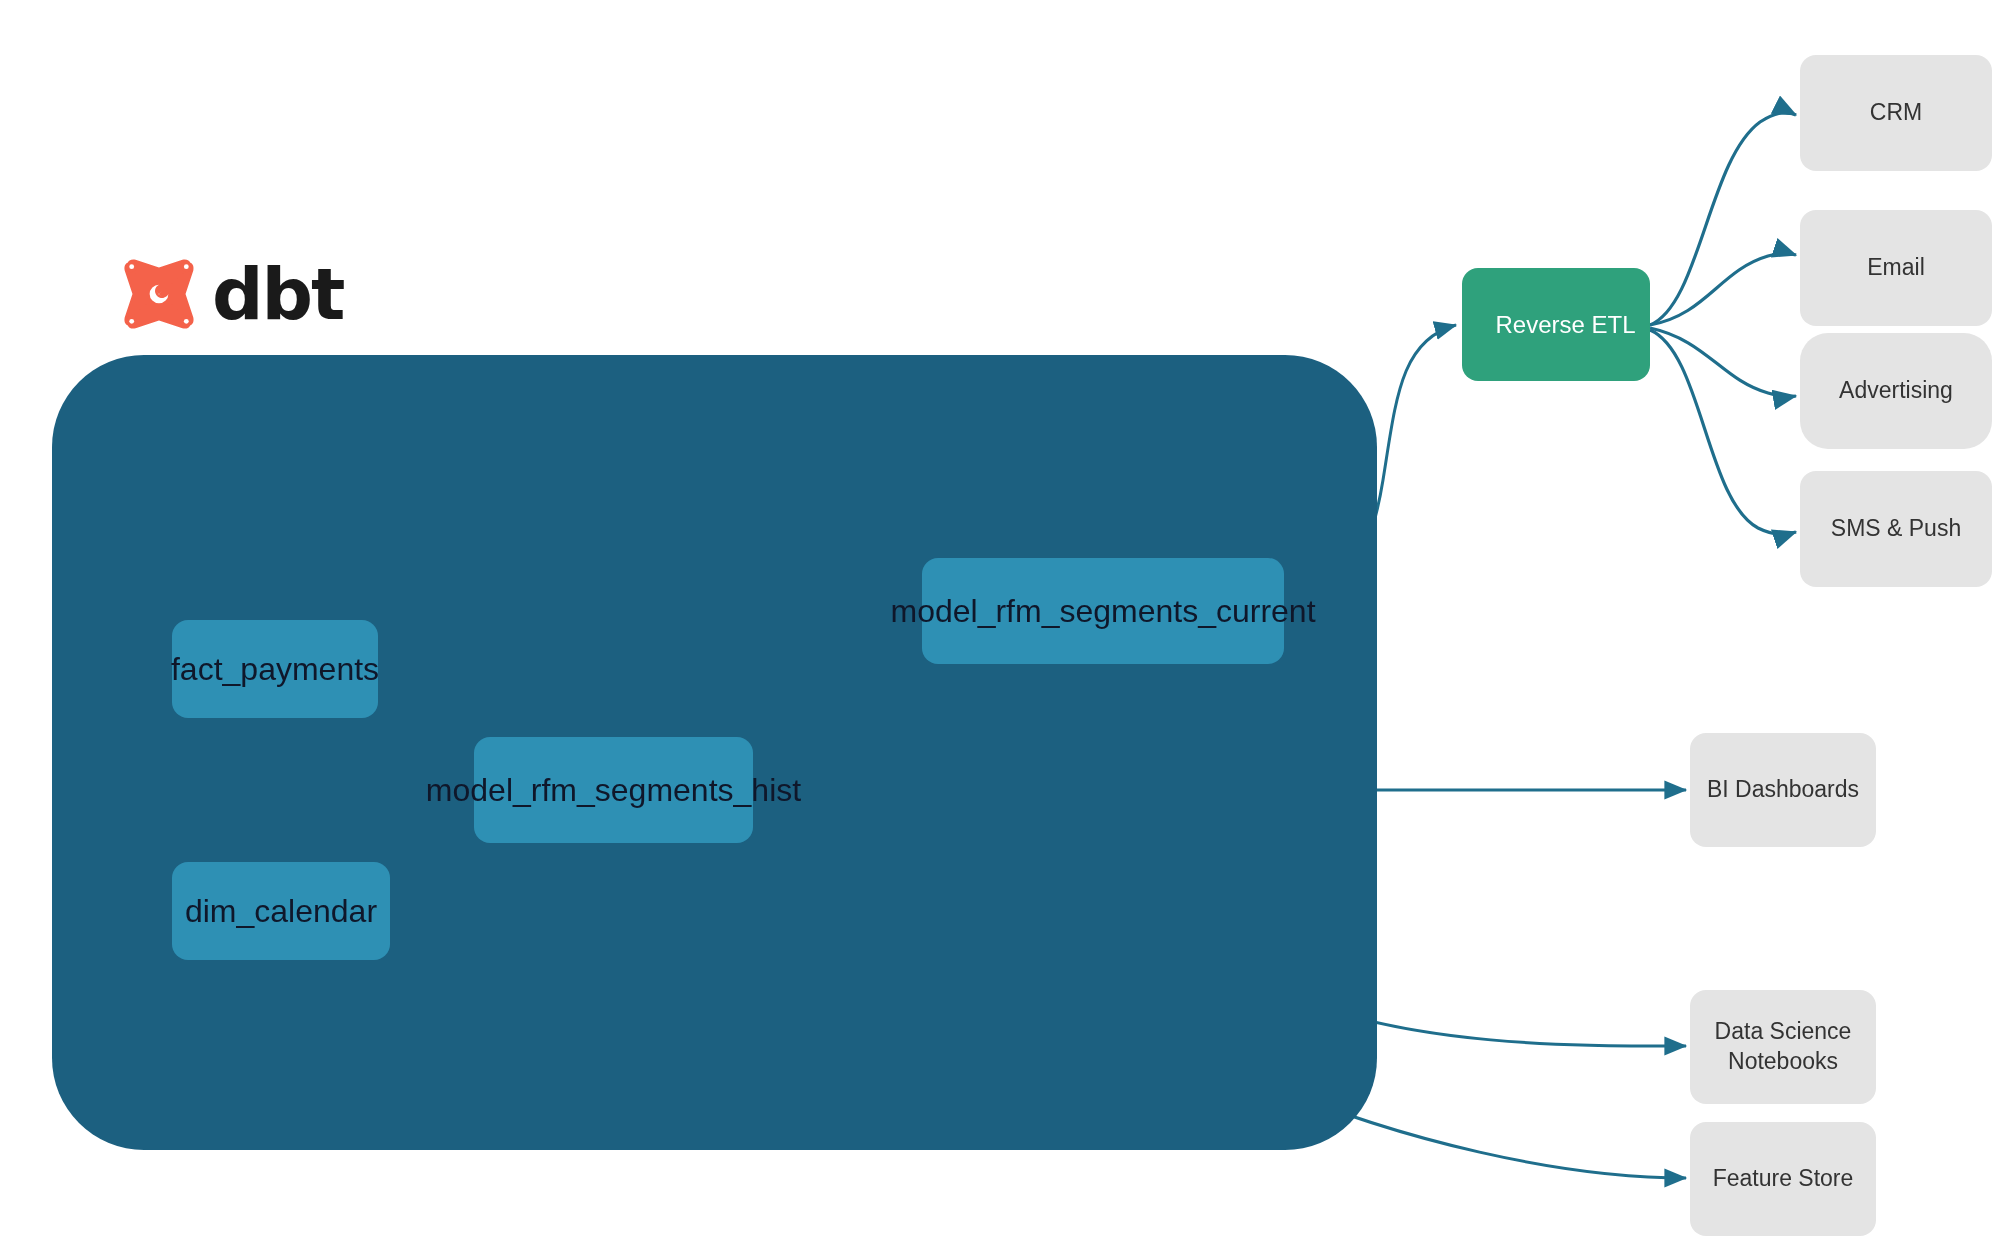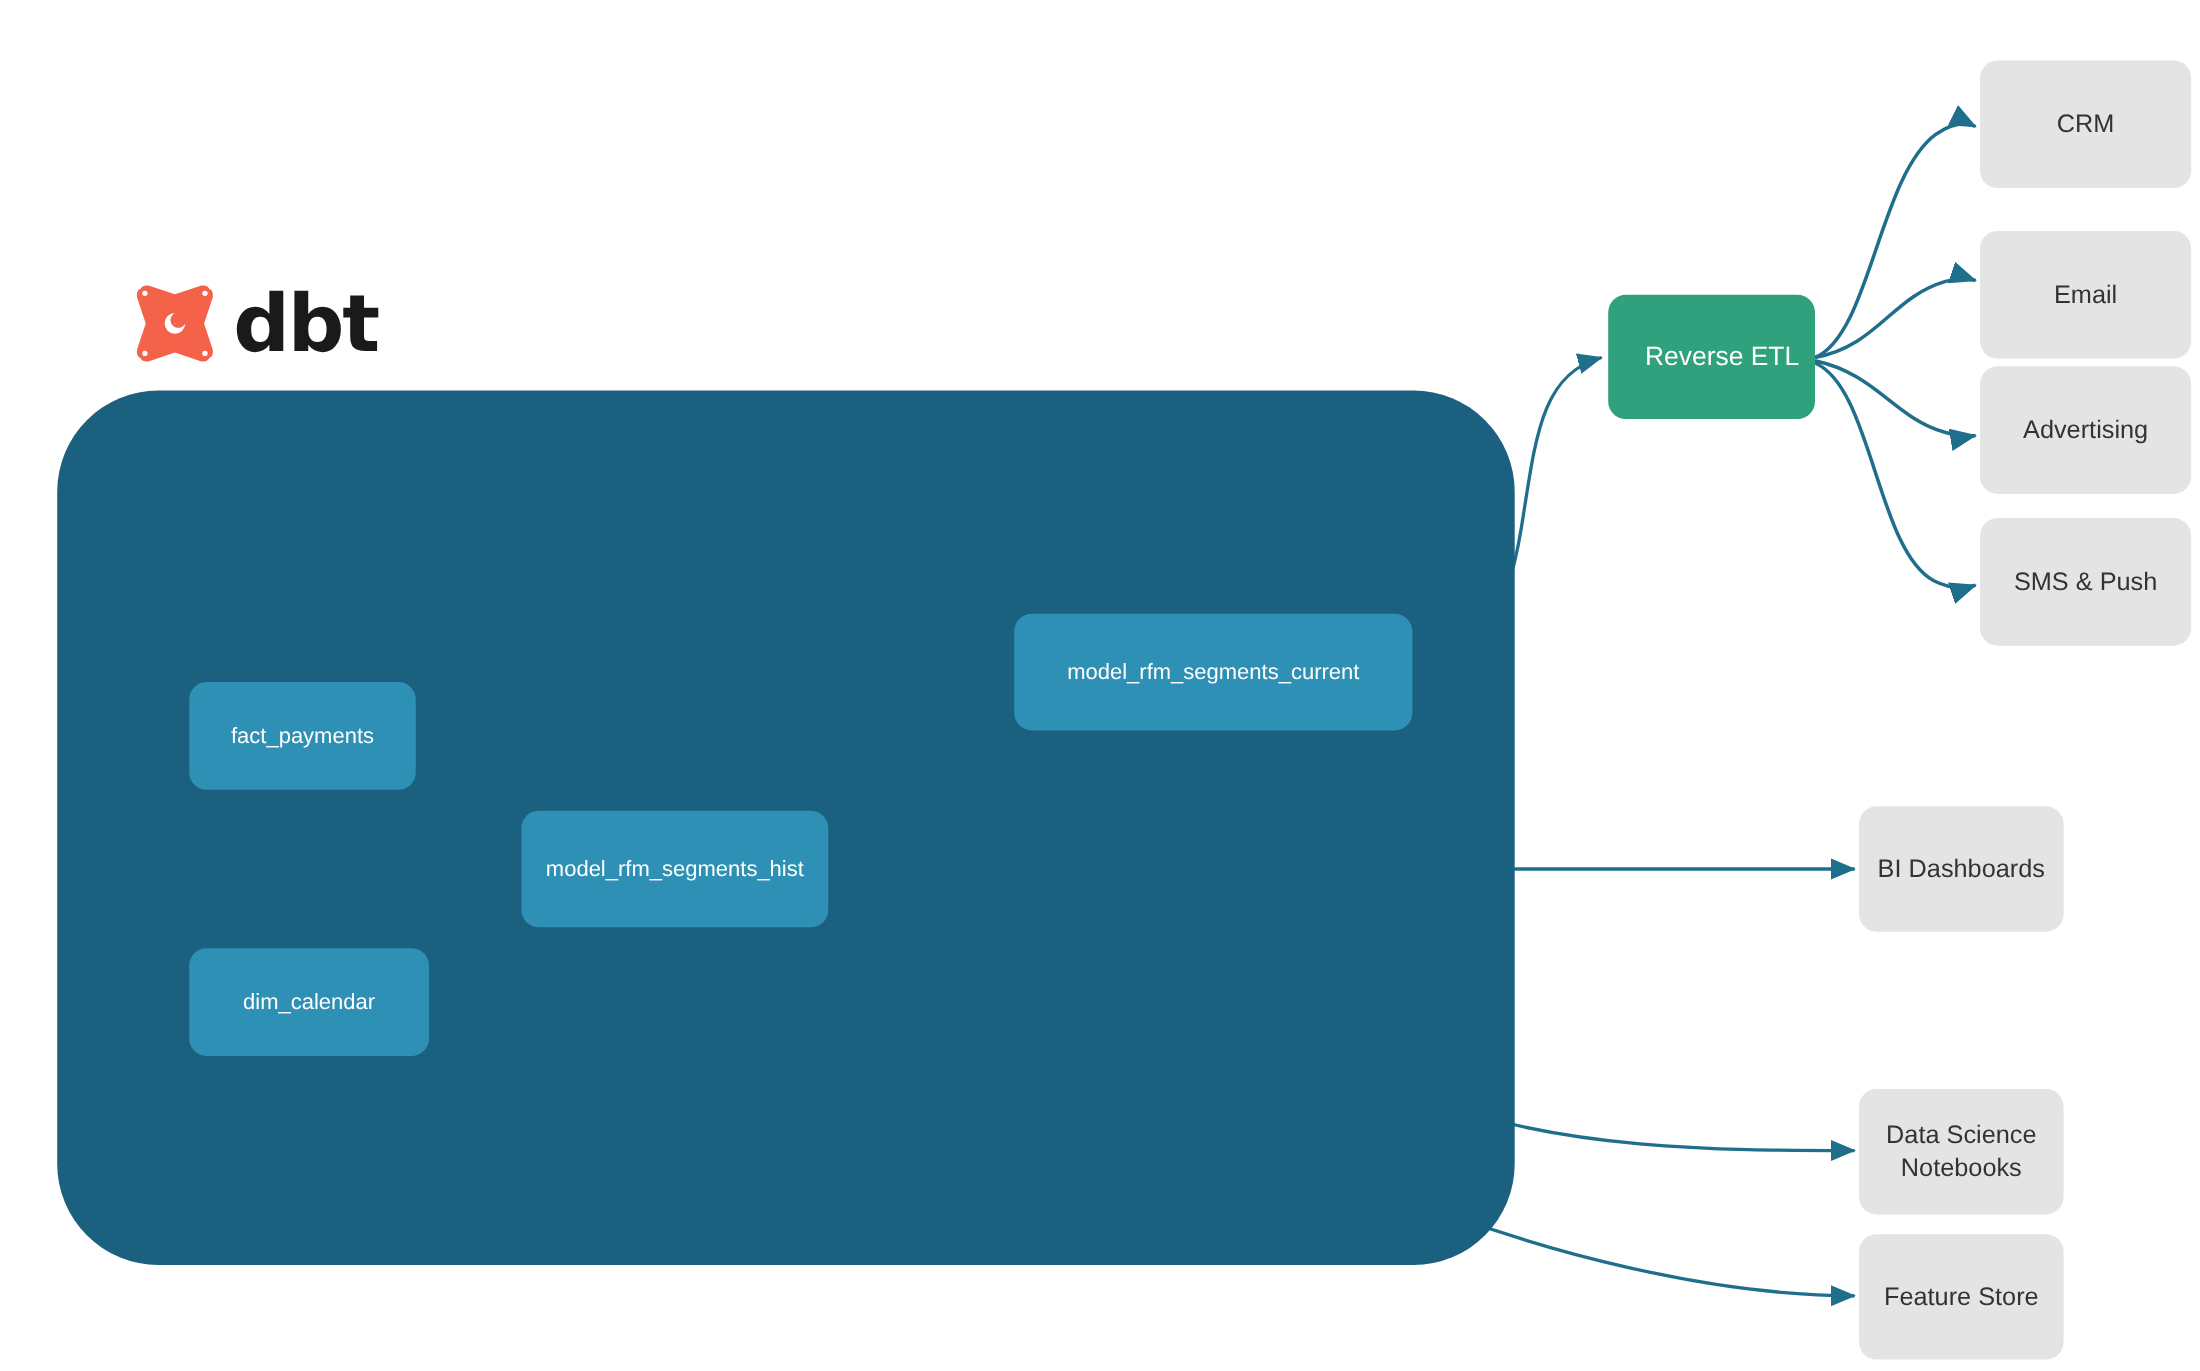--- a/index.html
+++ b/index.html
@@ -60,22 +60,22 @@
   .node {
     position: absolute;
     display: flex;
     align-items: center;
     justify-content: center;
     box-sizing: border-box;
     border-radius: 14px;
   }
   .node-model {
     background: #2E90B4;
-    color: #ffffff;
-    font-size: 20px;
+    color: #0f172a;
+    font-size: 32px;
     border-radius: 16px;
   }
   .node-green {
     background: #2FA17C;
     color: #ffffff;
     font-size: 24px;
     border-radius: 16px;
   }
   .node-gray {
     background: #E4E4E4;
@@ -175,21 +175,21 @@
   </div>
 
   <div class="node node-gray" style="left:1800px; top:55px; width:192px; height:116px;">
     <span>CRM</span>
   </div>
 
   <div class="node node-gray" style="left:1800px; top:210px; width:192px; height:116px;">
     <span>Email</span>
   </div>
 
-  <div class="node node-gray" style="left:1800px; top:333px; width:192px; height:116px;">
+  <div class="node node-gray" style="left:1800px; top:333px; width:192px; height:116px;border-radius:28px;">
     <span>Advertising</span>
   </div>
 
   <div class="node node-gray" style="left:1800px; top:471px; width:192px; height:116px;">
     <span>SMS &amp; Push</span>
   </div>
 
   <div class="node node-gray" style="left:1690px; top:733px; width:186px; height:114px;">
     <span>BI Dashboards</span>
   </div>

